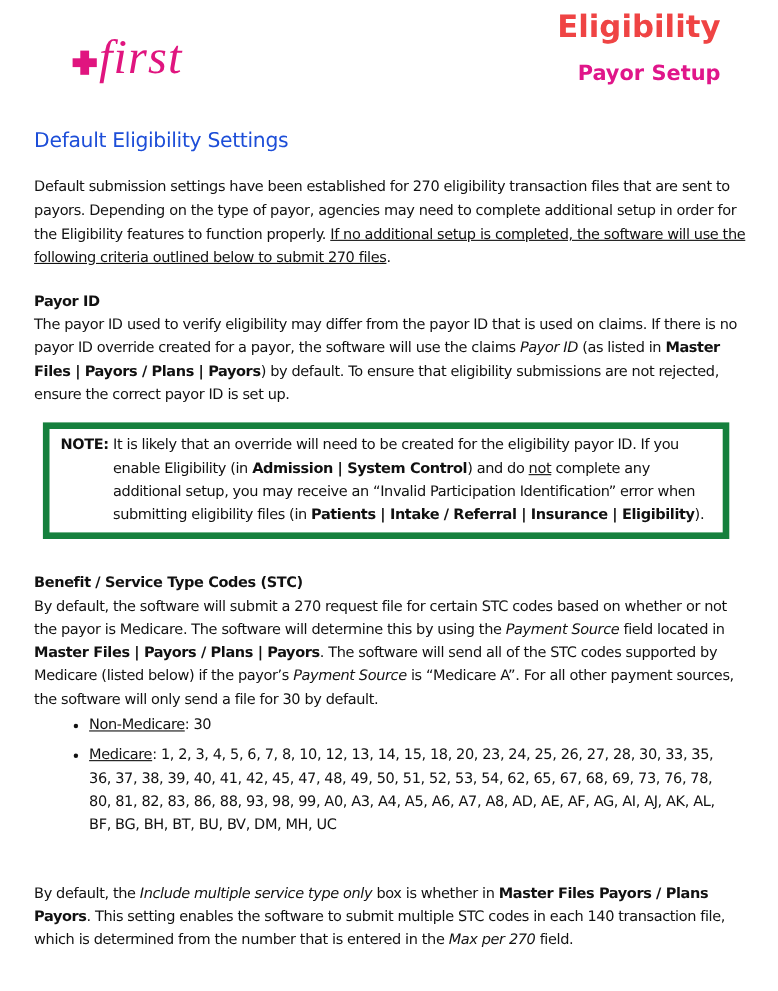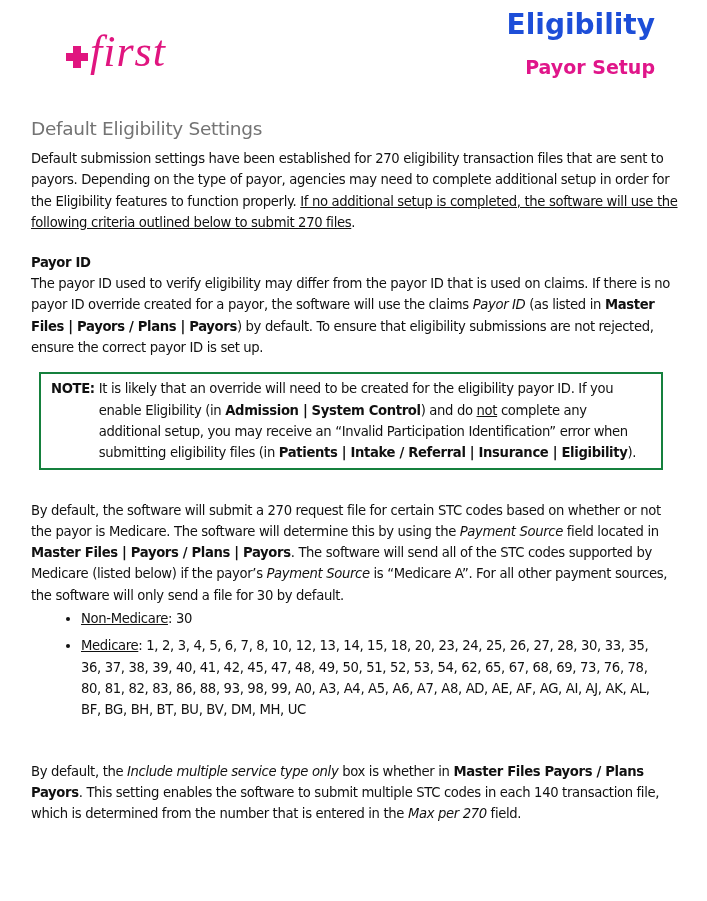--- a/index.html
+++ b/index.html
@@ -22,40 +22,40 @@
   .logo .plus::before { left: 0; top: 7px; width: 22px; height: 8px; }
   .logo .plus::after { left: 7px; top: 0; width: 8px; height: 22px; }
   .logo .first {
     position: absolute; left: 60px; top: 18px; font-size: 44px; font-style: italic;
     color: #e0157f; font-family: "Liberation Serif", "DejaVu Serif", serif;
     letter-spacing: 1px;
     text-align: center;
   }
   .title {
     position: absolute; right: 52px; top: 8px; font-size: 28px; font-weight: bold;
-    color: #1d4ed8; font-family: "DejaVu Sans", sans-serif;
+    color: #ef4444; font-family: "DejaVu Sans", sans-serif;
   }
   .subtitle {
     position: absolute; right: 52px; top: 56px; font-size: 19px; font-weight: bold;
     color: #e0168a; font-family: "DejaVu Sans", sans-serif;
   }
   .content {
     position: absolute; left: 31px; top: 116px; width: 650px;
     font-family: "DejaVu Sans", sans-serif; font-size: 13.2px; line-height: 21.3px;
     letter-spacing: -0.35px;
   }
   .h1 {
-    font-size: 18.5px; color: #737373; margin: 0 0 6px 0; line-height: 26px;
+    font-size: 18.5px; color: #1d4ed8; margin: 0 0 18px 0; line-height: 26px;
     font-weight: normal; letter-spacing: -0.3px;
   }
   p { margin: 0; }
   .h2 { font-weight: bold; margin: 0; line-height: 21px; }
   .u { text-decoration: underline; }
   .note {
-    margin: 14px 0 0 8px; width: 624px; border: 2px solid #15803d;
+    margin: 14px 0 0 8px; width: 624px; border: 6px solid #15803d;
     padding: 4px 10px 4px 10px; box-sizing: border-box;
   }
   .note-row { display: flex; }
   .note-label { font-weight: bold; white-space: nowrap; margin-right: 4px; }
   .note-text { display: block; }
   ul { margin: 2px 0 0 0; padding-left: 50px; }
   li { margin: 0 16px 6px 0; }
   .sp1 { height: 19px; }
   .sp2 { height: 30px; }
   .sp3 { height: 34px; }
@@ -80,20 +80,21 @@
   <p><span>The payor ID used to verify eligibility may differ from the payor ID that is used on claims. If there is no payor ID override created for a payor, the software will use the claims </span><i>Payor ID</i><span> (as listed in </span><b>Master Files | Payors / Plans | Payors</b><span>) by default. To ensure that eligibility submissions are not rejected, ensure the correct payor ID is set up.</span></p>
 
   <div class="note">
     <div class="note-row">
       <span class="note-label">NOTE:</span>
       <span class="note-text"><span> It is likely that an override will need to be created for the eligibility payor ID. If you enable Eligibility (in </span><b>Admission | System Control</b><span>) and do </span><span class="u">not</span><span> complete any additional setup, you may receive an “Invalid Participation Identification” error when submitting eligibility files (in </span><b>Patients | Intake / Referral | Insurance | Eligibility</b><span>).</span></span>
     </div>
   </div>
 
   <div class="sp2"></div>
+  <div class="h2">Benefit / Service Type Codes (STC)</div>
   <p><span>By default, the software will submit a 270 request file for certain STC codes based on whether or not the payor is Medicare. The software will determine this by using the </span><i>Payment Source</i><span> field located in </span><b>Master Files | Payors / Plans | Payors</b><span>. The software will send all of the STC codes supported by Medicare (listed below) if the payor’s </span><i>Payment Source</i><span> is “Medicare A”. For all other payment sources, the software will only send a file for 30 by default.</span></p>
   <ul>
     <li><span class="u">Non-Medicare</span><span>: </span><span>30</span></li>
     <li><span class="u">Medicare</span><span>: </span><span>1, 2, 3, 4, 5, 6, 7, 8, 10, 12, 13, 14, 15, 18, 20, 23, 24, 25, 26, 27, 28, 30, 33, 35, 36, 37, 38, 39, 40, 41, 42, 45, 47, 48, 49, 50, 51, 52, 53, 54, 62, 65, 67, 68, 69, 73, 76, 78, 80, 81, 82, 83, 86, 88, 93, 98, 99, A0, A3, A4, A5, A6, A7, A8, AD, AE, AF, AG, AI, AJ, AK, AL, BF, BG, BH, BT, BU, BV, DM, MH, UC</span></li>
   </ul>
 
   <div class="sp3"></div>
   <p><span>By default, the </span><i>Include multiple service type only</i><span> box is whether in </span><b>Master Files Payors / Plans Payors</b><span>. This setting enables the software to submit multiple STC codes in each 140 transaction file, which is determined from the number that is entered in the </span><i>Max per 270</i><span> field.</span></p>
 </div>
 

